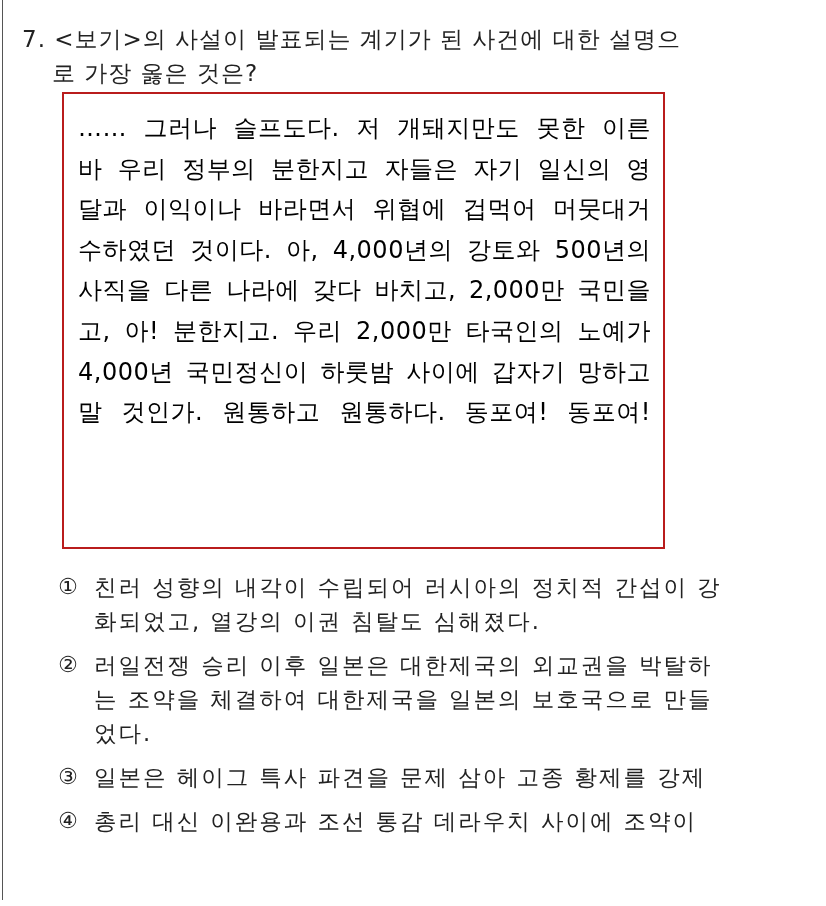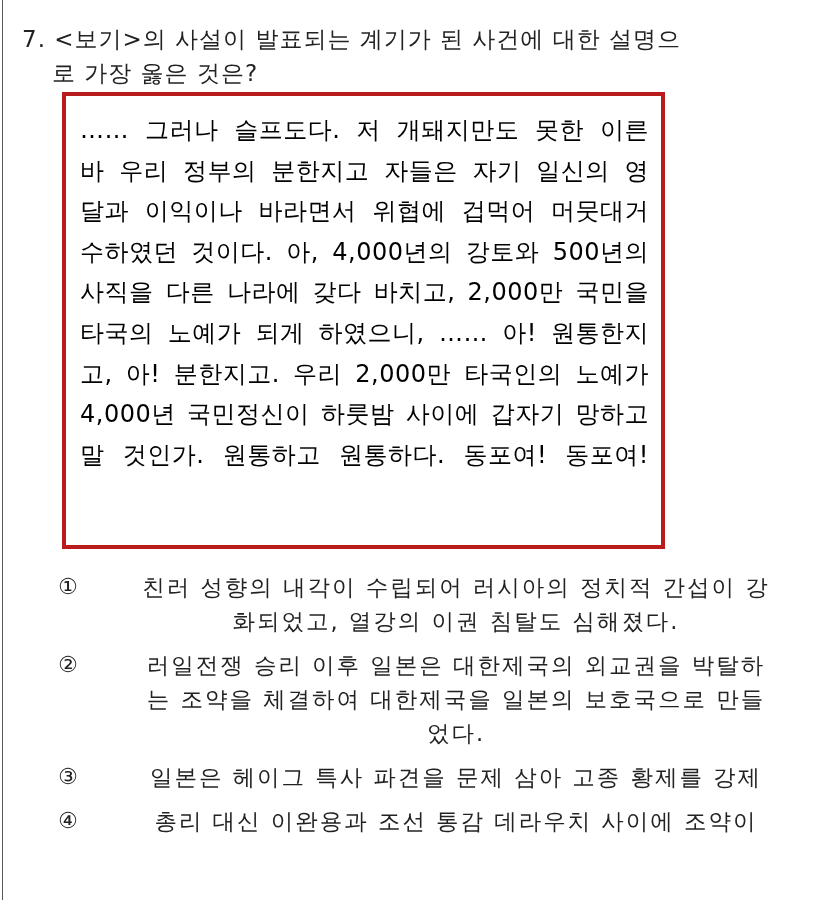--- a/index.html
+++ b/index.html
@@ -34,21 +34,21 @@
       color: #222;
     }
     .q-line1 { display: block; white-space: nowrap; }
     .q-line2 { display: block; padding-left: 30px; white-space: nowrap; }
     .passage-box {
       position: absolute;
       left: 62px;
       top: 92px;
       width: 603px;
       height: 457px;
-      border: 4px solid #b91c1c;
+      border: 2px solid #b91c1c;
       box-sizing: border-box;
       padding: 14px 12px 0 14px;
     }
     .passage-line {
       display: block;
       font-size: 24px;
       line-height: 40.6px;
       white-space: nowrap;
       color: #000;
       text-align: justify;
@@ -68,41 +68,39 @@
       display: flex;
       margin-bottom: 10px;
       line-height: 34px;
     }
     .option-num {
       flex: 0 0 36px;
       font-size: 22px;
     }
     .option-text {
       flex: 1;
-      text-align: center;
     }
     .option-text span { display: block; white-space: nowrap; }
   </style>
 </head>
 <body>
 
 <div class="left-rule"></div>
 
 <div class="question">
   <span class="q-line1">7. &lt;보기&gt;의 사설이 발표되는 계기가 된 사건에 대한 설명으</span>
   <span class="q-line2">로 가장 옳은 것은?</span>
 </div>
 
 <div class="passage-box">
   <span class="passage-line">…… 그러나 슬프도다. 저 개돼지만도 못한 이른</span>
   <span class="passage-line">바 우리 정부의 분한지고 자들은 자기 일신의 영</span>
   <span class="passage-line">달과 이익이나 바라면서 위협에 겁먹어 머뭇대거</span>
   <span class="passage-line">수하였던 것이다. 아, 4,000년의 강토와 500년의</span>
   <span class="passage-line">사직을 다른 나라에 갖다 바치고, 2,000만 국민을</span>
-  <span class="passage-line">타국의 노예가 되게 하였으니, …… 아! 원통한지</span>
   <span class="passage-line">고, 아! 분한지고. 우리 2,000만 타국인의 노예가</span>
   <span class="passage-line">4,000년 국민정신이 하룻밤 사이에 갑자기 망하고</span>
   <span class="passage-line">말 것인가. 원통하고 원통하다. 동포여! 동포여!</span>
 </div>
 
 <div class="options">
   <div class="option">
     <span class="option-num">①</span>
     <div class="option-text">
       <span>친러 성향의 내각이 수립되어 러시아의 정치적 간섭이 강</span>

